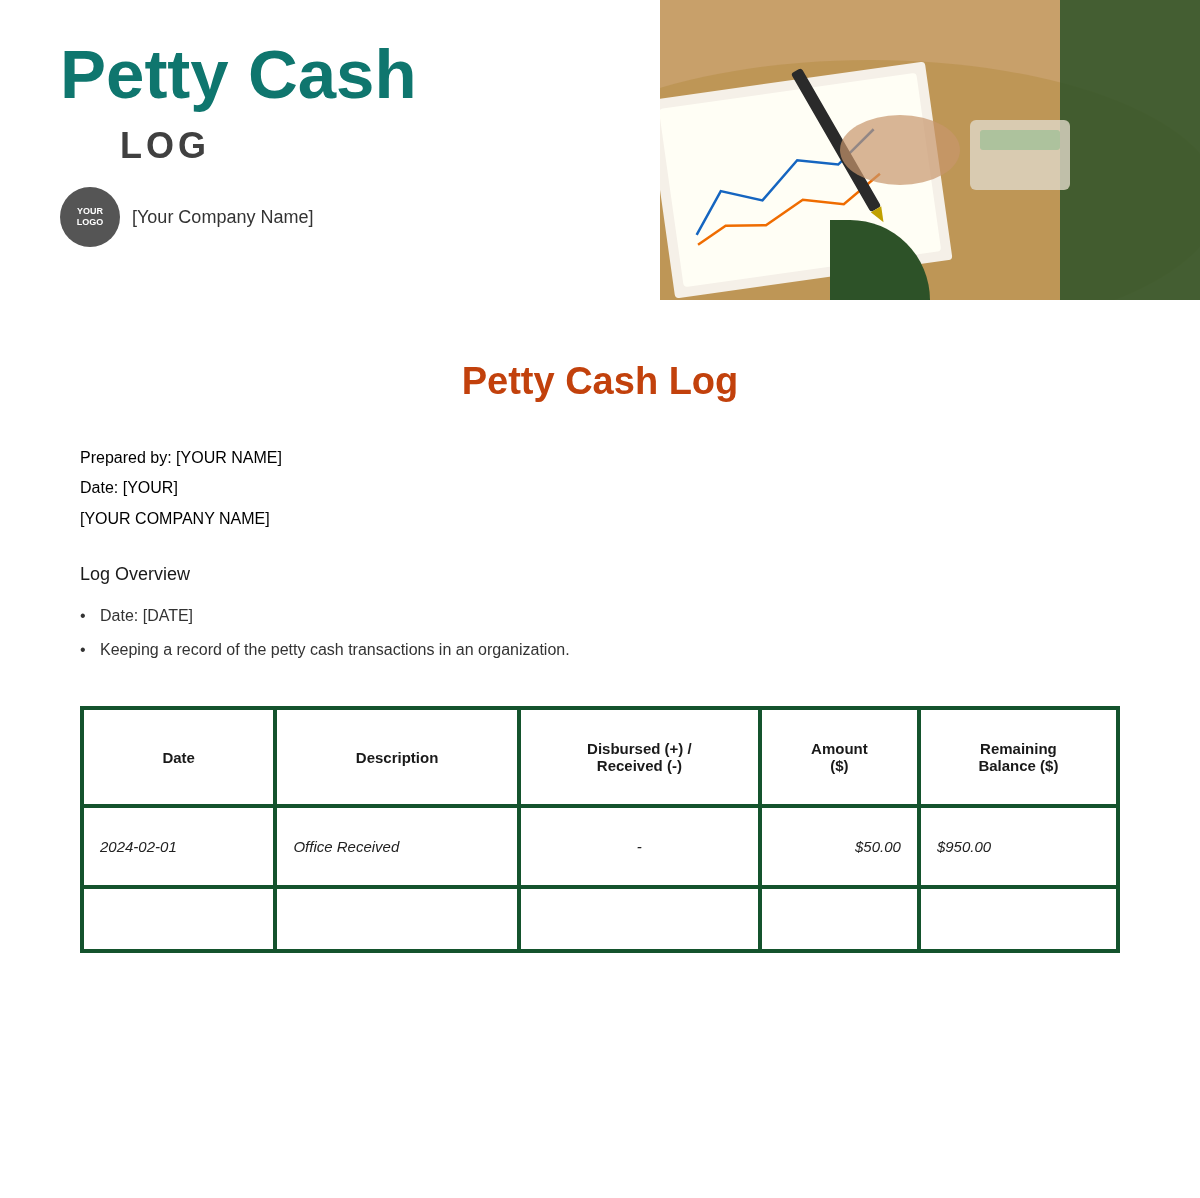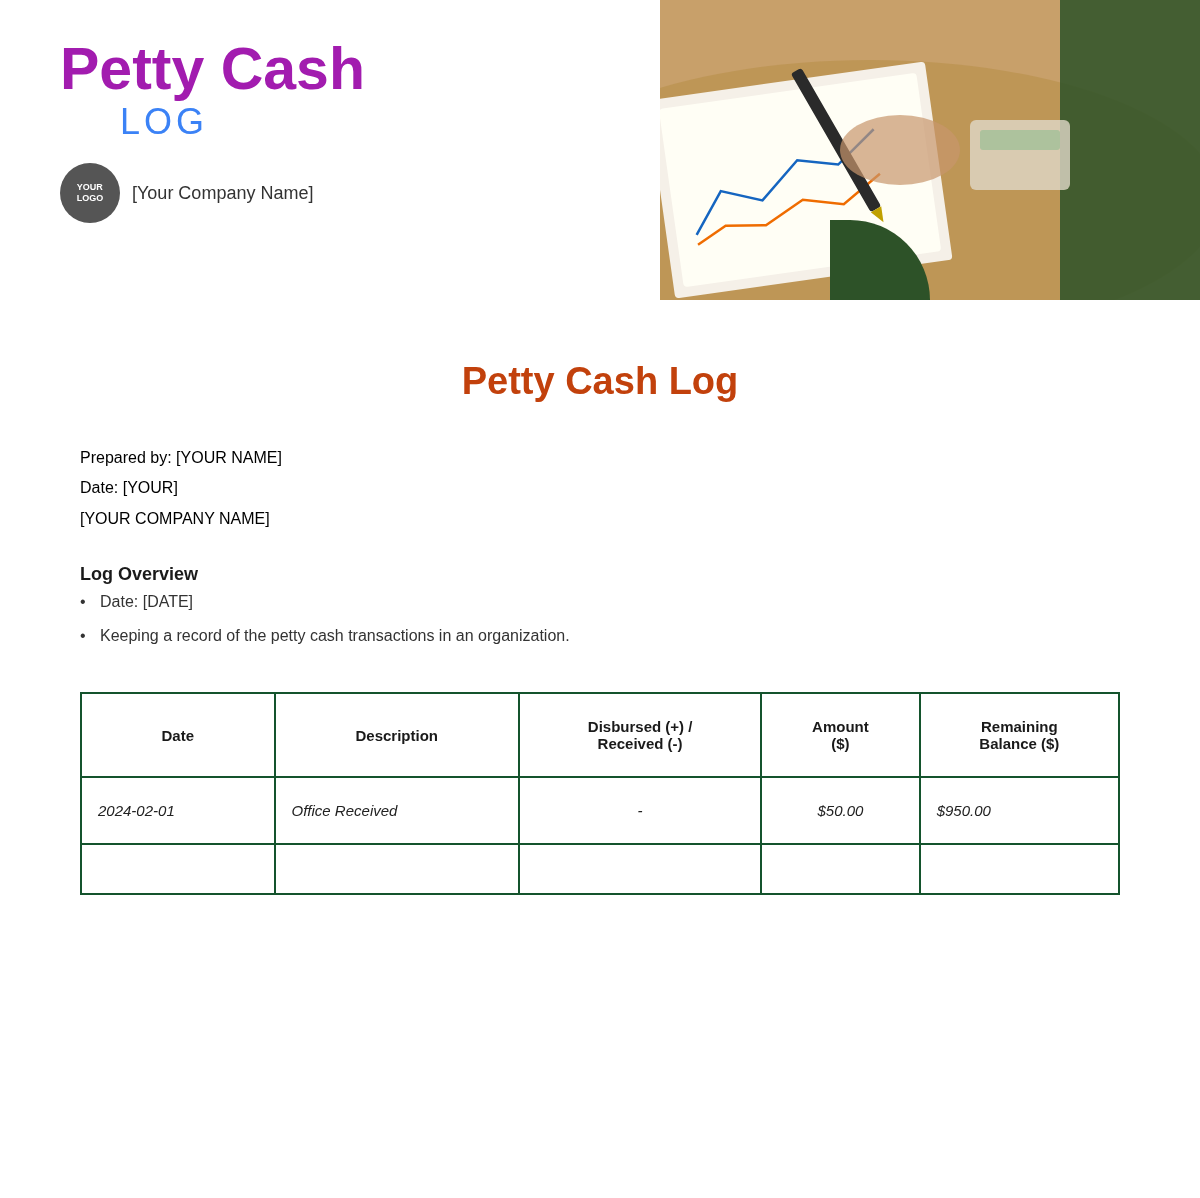--- a/index.html
+++ b/index.html
@@ -30,33 +30,33 @@
       top: 0;
       left: 0;
       width: 55%;
       height: 100%;
       background: #fff;
       padding: 40px 50px 30px 60px;
       z-index: 2;
     }
 
     .header-title-petty {
-      font-size: 59px;
+      font-size: 69px;
       font-weight: 900;
-      color: #a21caf;
+      color: #0f766e;
       line-height: 1;
       font-family: Arial Black, Arial, sans-serif;
     }
 
     .header-title-log {
       font-size: 36px;
-      font-weight: 400;
-      color: #3b82f6;
+      font-weight: 700;
+      color: #404040;
       letter-spacing: 4px;
-      margin-top: 2px;
+      margin-top: 16px;
       margin-left: 60px;
     }
 
     .company-row {
       display: flex;
       align-items: center;
       margin-top: 20px;
       gap: 12px;
     }
 
@@ -70,21 +70,21 @@
       align-items: center;
       justify-content: center;
       flex-shrink: 0;
     }
 
     .logo-circle span {
       color: #fff;
       font-size: 9px;
       font-weight: bold;
       line-height: 1.2;
-      text-align: left;
+      text-align: center;
     }
 
     .company-name {
       font-size: 18px;
       color: #333;
     }
 
     
     .header-right {
       position: absolute;
@@ -164,22 +164,23 @@
 
     .meta-info {
       font-size: 16px;
       line-height: 1.9;
       color: #000000;
       margin-bottom: 30px;
     }
 
     .section-heading {
       font-size: 18px;
-      font-weight: 700;
+      font-weight: 400;
       color: #1a1a1a;
+      margin-bottom: 14px;
     }
 
     .bullet-list {
       list-style: none;
       margin-bottom: 40px;
     }
 
     .bullet-list li {
       font-size: 16px;
       color: #333;
@@ -199,22 +200,22 @@
     
     .log-table {
       width: 100%;
       border-collapse: collapse;
       font-size: 15px;
       margin-top: 10px;
     }
 
     .log-table th,
     .log-table td {
-      border: 2px solid #14532d;
-      padding: 24px 16px;
+      border: 4px solid #14532d;
+      padding: 30px 16px;
       text-align: left;
       vertical-align: middle;
     }
 
     .log-table th {
       font-weight: 700;
       color: #1a1a1a;
       background: #fff;
       text-align: center;
     }
@@ -333,21 +334,21 @@
         <th>
           Remaining<br>Balance ($)
         </th>
       </tr>
     </thead>
     <tbody>
       <tr class="table-row">
         <td>2024-02-01</td>
         <td>Office Received</td>
         <td style="text-align:center;">-</td>
-        <td style="text-align:center;">$50.00</td>
+        <td style="text-align:right;">$50.00</td>
         <td style="text-align:left;">$950.00</td>
       </tr>
       <tr class="table-row empty-row">
         <td></td>
         <td></td>
         <td></td>
         <td></td>
         <td></td>
       </tr>
     </tbody>

